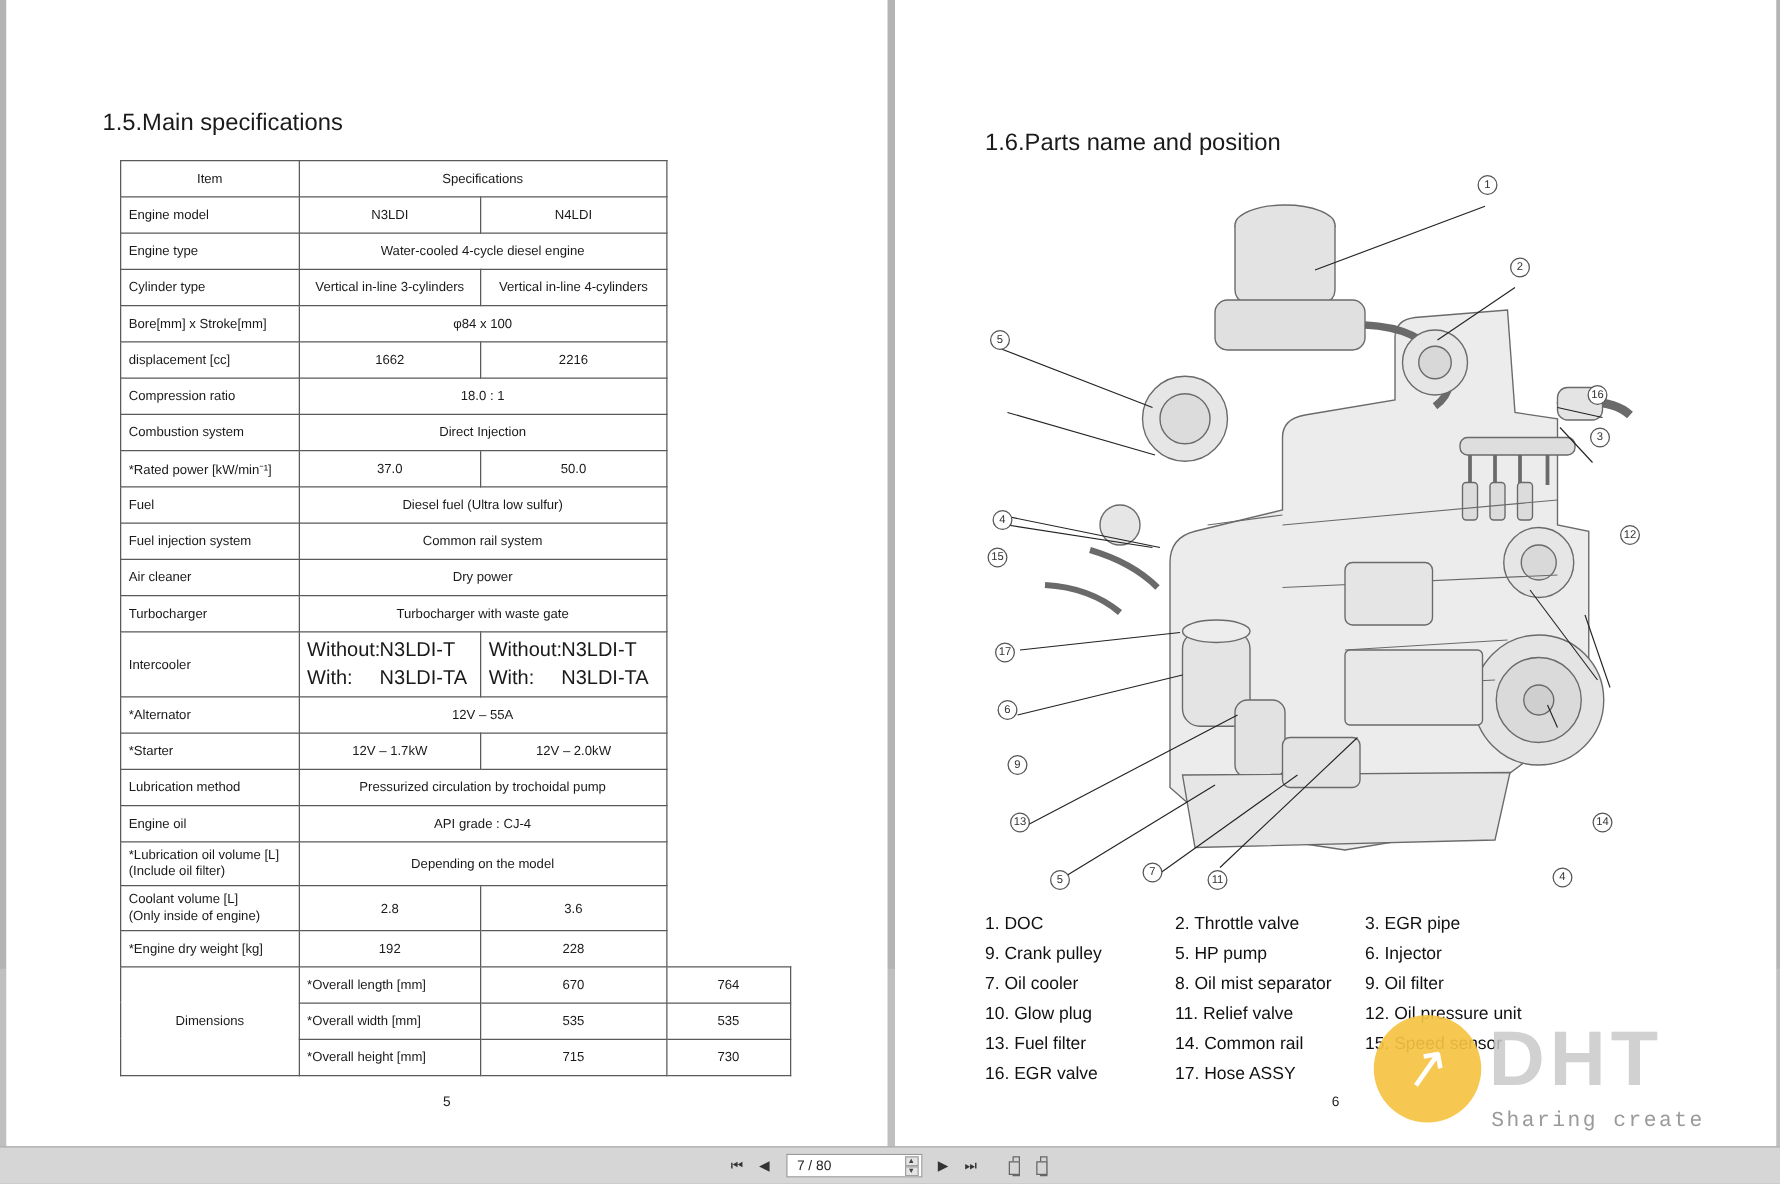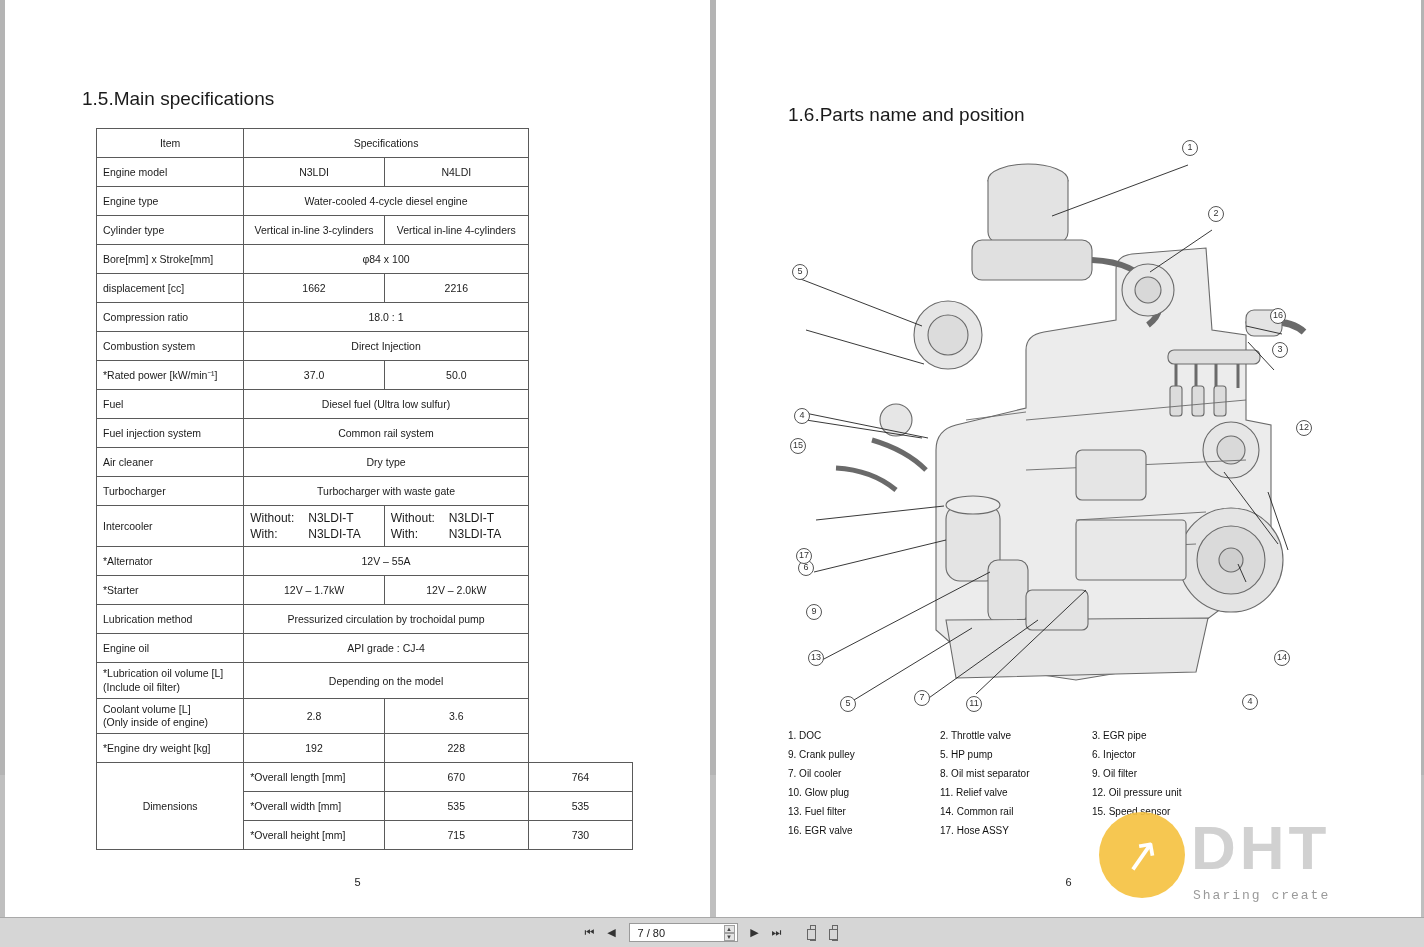--- a/index.html
+++ b/index.html
@@ -61,21 +61,21 @@
   td.c { text-align: center; }
   td.l { text-align: left; }
   .lbl { width: 208px; }
   .subl { width: 130px; }
   .sublbl { width: 78px; }
   .v1 { width: 160px; }
   .v2 { width: 167px; }
   .twoline { line-height: 1.25; }
   .intercooler-cell {
     text-align: left;
-    font-size: 12px;
+    font-size: 16px;
     line-height: 1.35;
     padding-left: 8px;
   }
   .ic-row { display: flex; }
   .ic-k { width: 58px; }
   .notes {
     position: absolute;
     left: 76px;
     top: 818px;
     font-size: 11px;
@@ -110,21 +110,21 @@
     text-align: center;
     border: 1px solid #555;
     border-radius: 50%;
     background: #fff;
   }
   .parts-list {
     position: absolute;
     left: 72px;
     top: 730px;
     width: 580px;
-    font-size: 10px;
+    font-size: 14px;
     color: #111;
     display: grid;
     grid-template-columns: 152px 152px 160px;
     row-gap: 8px;
   }
   
   .watermark {
     position: absolute;
     right: 6px;
     bottom: 2px;
@@ -154,21 +154,21 @@
     font-size: 62px;
     font-weight: bold;
     letter-spacing: 4px;
     color: #c9c9c9;
     opacity: .85;
     font-family: "Liberation Sans", sans-serif;
   }
   .wm-tag {
     position: absolute;
     left: 98px; top: 82px;
-    font-size: 13px;
+    font-size: 17px;
     letter-spacing: 2px;
     color: #9a9a9a;
     font-family: "Liberation Mono", monospace;
   }
 
   
   .toolbar {
     position: absolute;
     left: 0;
     bottom: 0;
@@ -297,21 +297,21 @@
         <tr>
           <td class="l lbl">Fuel</td>
           <td class="c" colspan="2">Diesel fuel (Ultra low sulfur)</td>
         </tr>
         <tr>
           <td class="l lbl">Fuel injection system</td>
           <td class="c" colspan="2">Common rail system</td>
         </tr>
         <tr>
           <td class="l lbl">Air cleaner</td>
-          <td class="c" colspan="2">Dry type</td>
+          <td class="c" colspan="2">Dry power</td>
         </tr>
         <tr>
           <td class="l lbl">Turbocharger</td>
           <td class="c" colspan="2">Turbocharger with waste gate</td>
         </tr>
 
         <tr>
           <td class="l lbl">Intercooler</td>
           <td class="intercooler-cell v1">
             <div class="ic-row">
@@ -481,21 +481,21 @@
       <span class="callout" style="left:138px; top:570px;">7</span>
       <span class="callout" style="left:64px; top:576px;">5</span>
       <span class="callout" style="left:30px; top:484px;">9</span>
       <span class="callout" style="left:18px; top:288px;">4</span>
       <span class="callout" style="left:190px; top:576px;">11</span>
       <span class="callout" style="left:500px; top:300px;margin-left:20px;">12</span>
       <span class="callout" style="left:32px; top:530px;">13</span>
       <span class="callout" style="left:498px; top:530px;">14</span>
       <span class="callout" style="left:14px; top:318px;">15</span>
       <span class="callout" style="left:494px; top:188px;">16</span>
-      <span class="callout" style="left:20px; top:428px;">17</span>
+      <span class="callout" style="left:20px; top:394px;">17</span>
     </div>
 
     <div class="parts-list">
       <div>1. DOC</div>
       <div>2. Throttle valve</div>
       <div>3. EGR pipe</div>
       <div>9. Crank pulley</div>
       <div>5. HP pump</div>
       <div>6. Injector</div>
       <div>7. Oil cooler</div>

